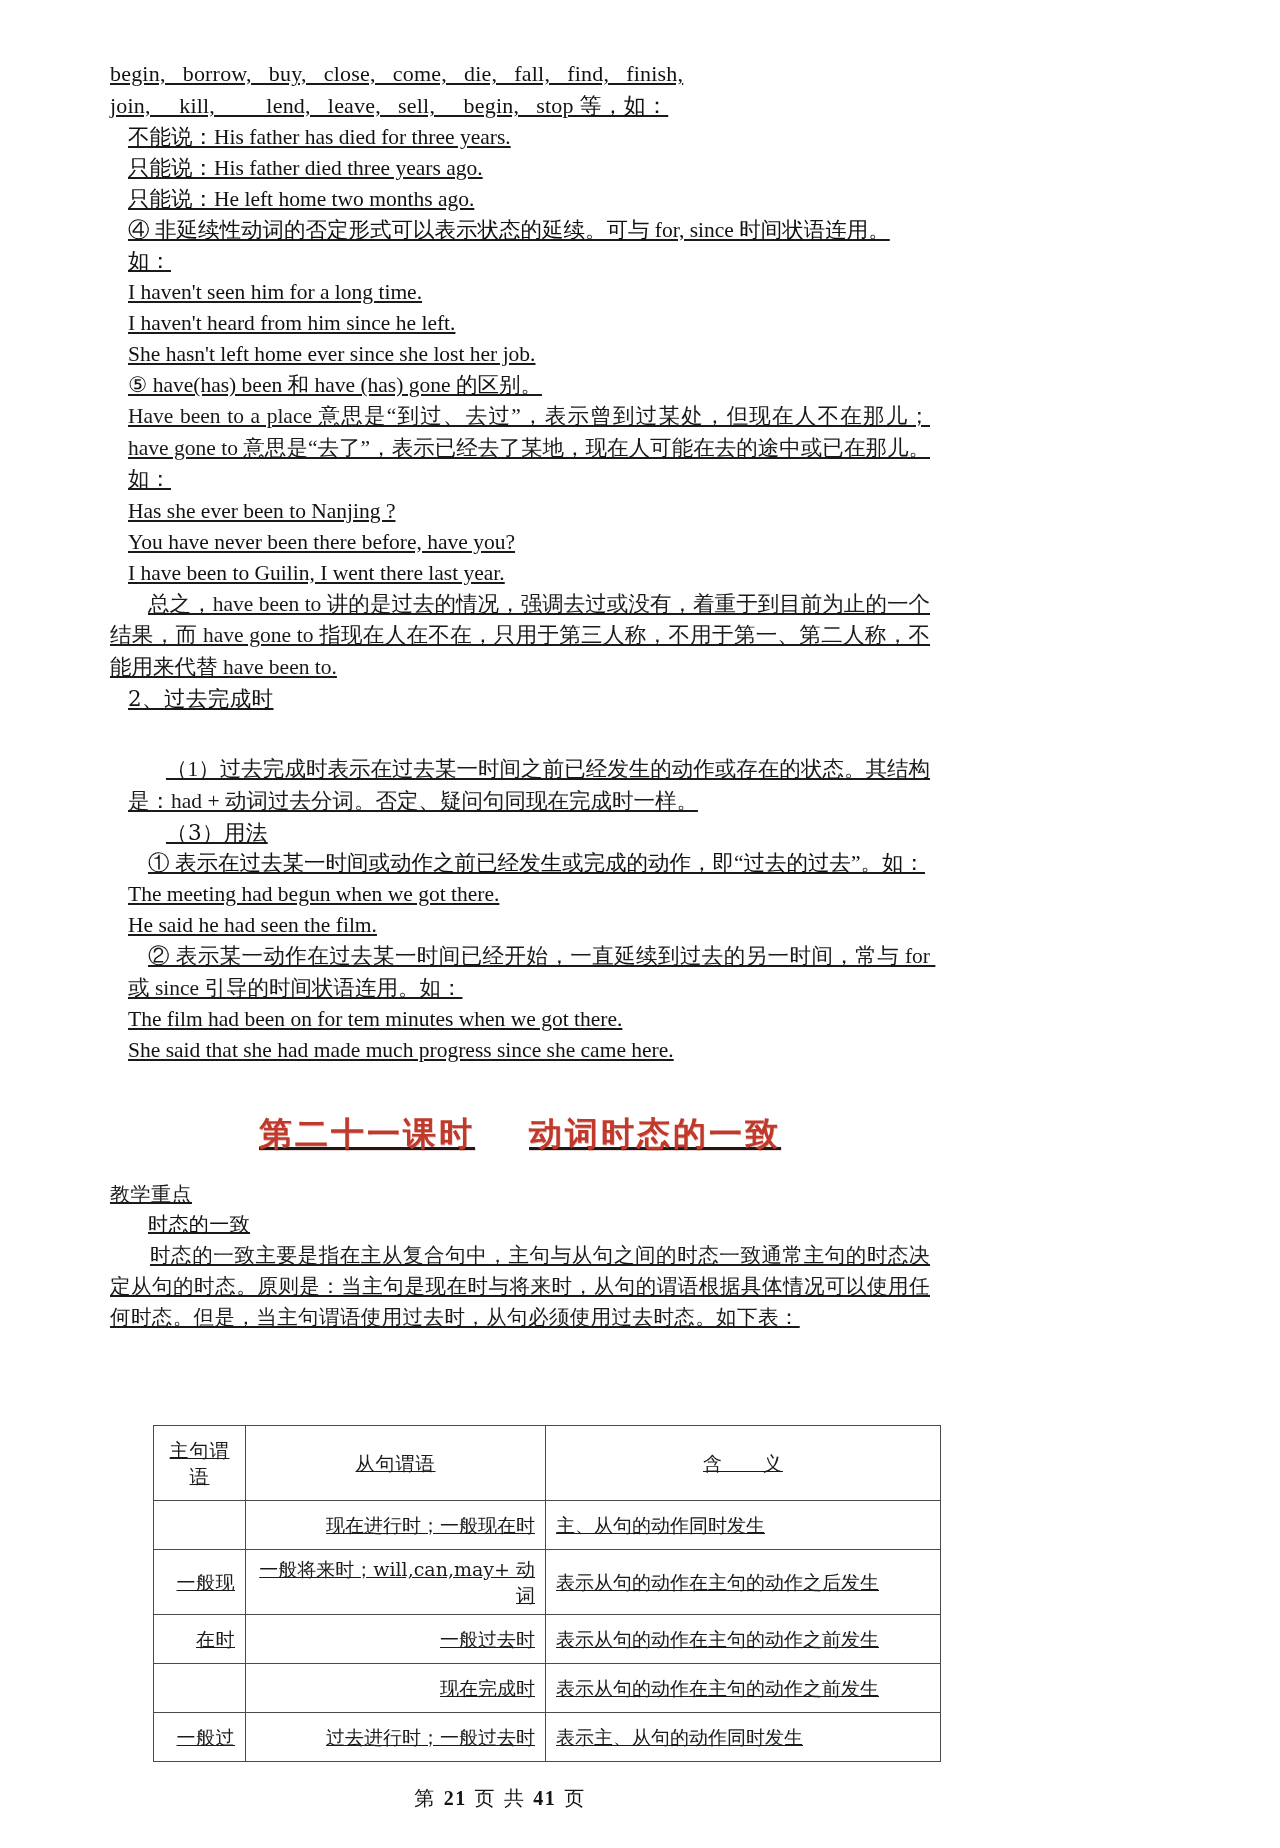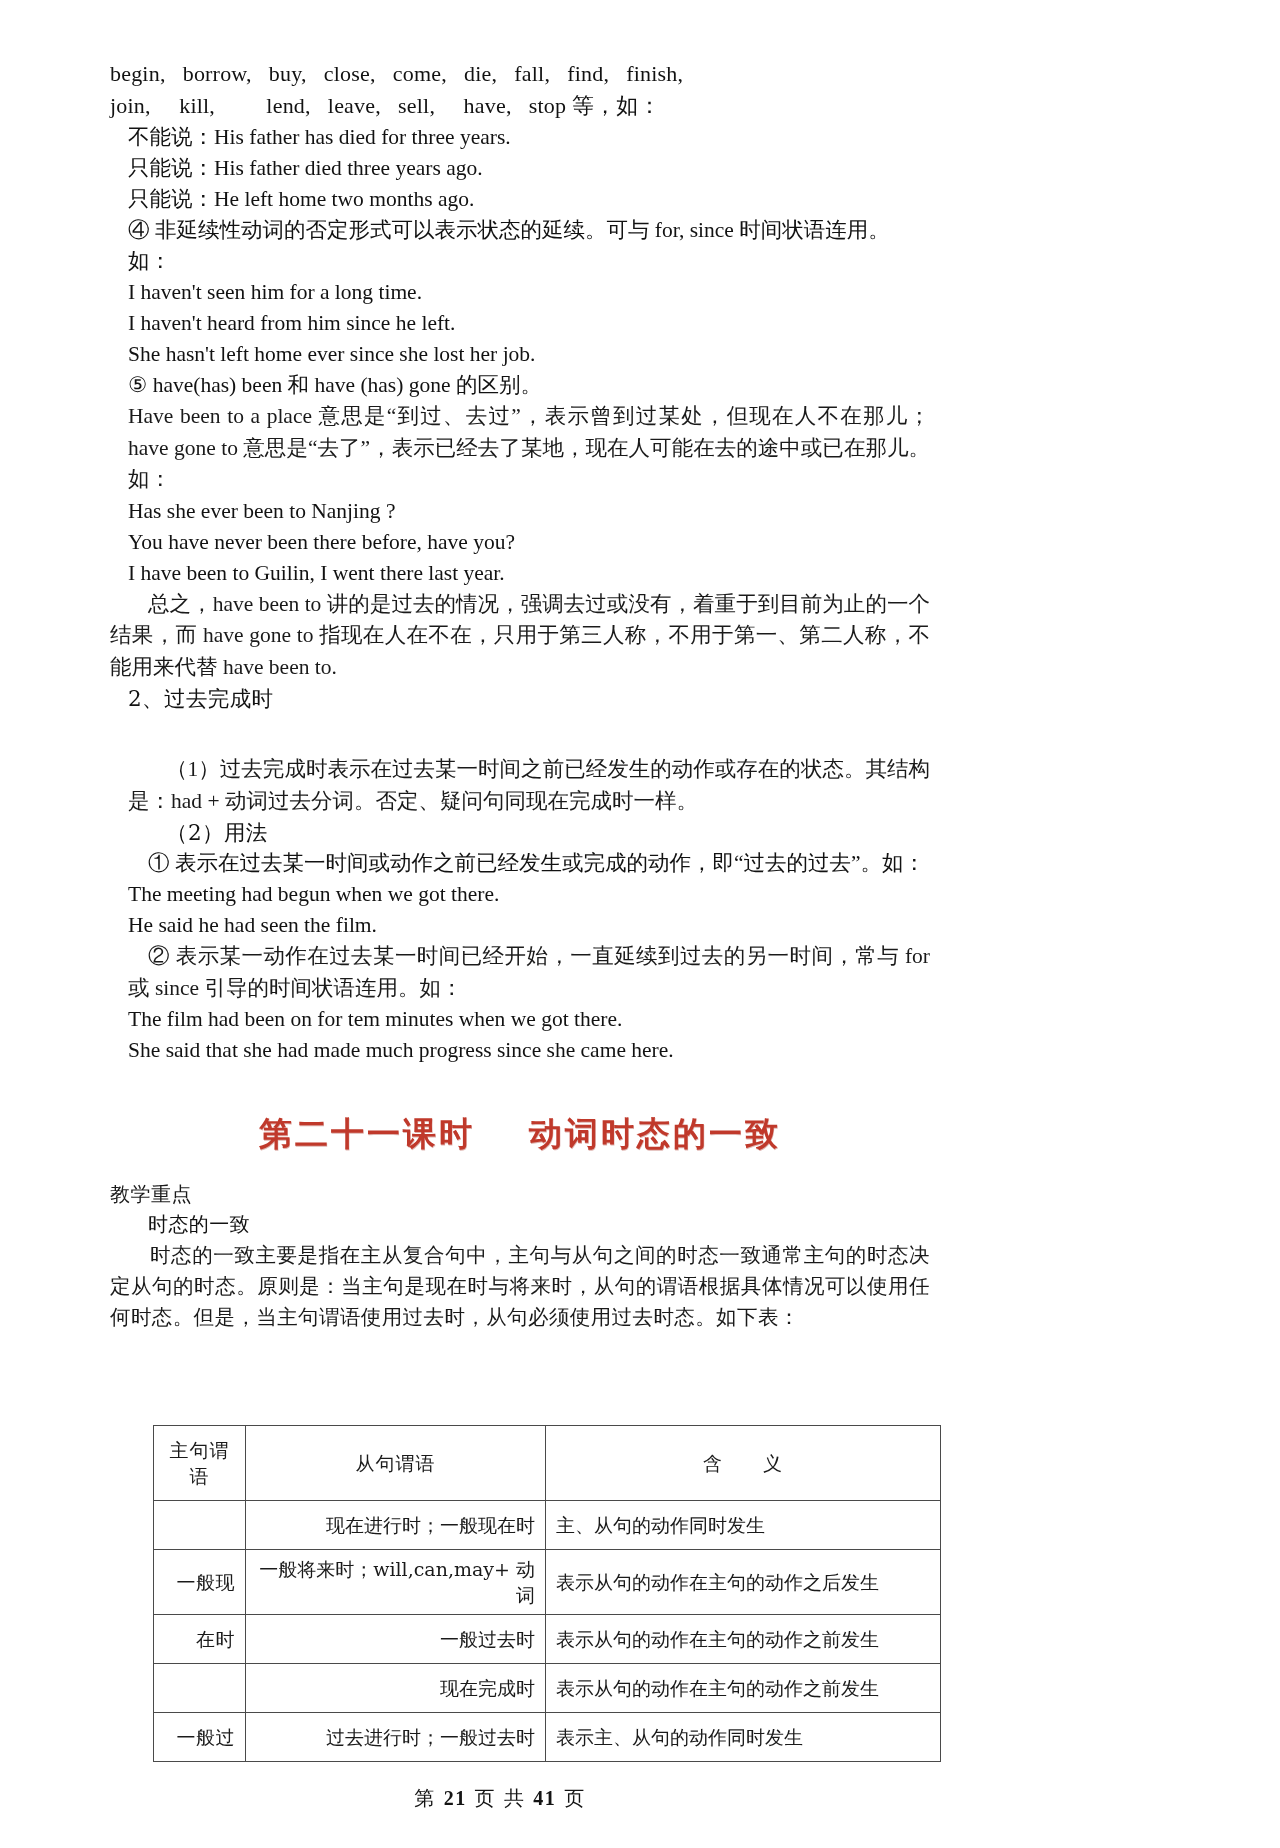--- a/index.html
+++ b/index.html
@@ -14,20 +14,21 @@
     color: #1a1a1a;
     position: relative;
     overflow: hidden;
   }
   .page {
     position: relative;
     width: 1016px;
     height: 1848px;
     box-sizing: border-box;
     padding: 58px 86px 0 110px;
+    text-decoration: underline;
   }
 
   
   .line {
     font-size: 21.5px;
     line-height: 31px;
     white-space: pre-wrap;
     color: #121212;
   }
   .cn {
@@ -135,21 +136,21 @@
     color: #141414;
   }
   .footer b { font-family: "Liberation Serif", serif; }
 </style>
 </head>
 <body>
 
 <div class="page">
 
   <div class="line wordlist en">begin,   borrow,   buy,   close,   come,   die,   fall,   find,   finish,</div>
-  <div class="line wordlist mix">join,     kill,         lend,   leave,   sell,     have,   stop 等，如：</div>
+  <div class="line wordlist mix">join,     kill,         lend,   leave,   sell,     begin,   stop 等，如：</div>
 
   <div class="line mix indent-half">不能说：His father has died for three years.</div>
   <div class="line mix indent-half">只能说：His father died three years ago.</div>
   <div class="line mix indent-half">只能说：He left home two months ago.</div>
 
   <div class="line mix indent-half">④ 非延续性动词的否定形式可以表示状态的延续。可与 for, since 时间状语连用。如：</div>
   <div class="line en indent-half">I haven't seen him for a long time.</div>
   <div class="line en indent-half">I haven't heard from him since he left.</div>
   <div class="line en indent-half">She hasn't left home ever since she lost her job.</div>
 
@@ -157,21 +158,21 @@
   <div class="para mix" style="padding-left:18px;text-indent:0;">Have been to a place 意思是“到过、去过”，表示曾到过某处，但现在人不在那儿；have gone to 意思是“去了”，表示已经去了某地，现在人可能在去的途中或已在那儿。如：</div>
 
   <div class="line en indent-half">Has she ever been to Nanjing ?</div>
   <div class="line en indent-half">You have never been there before, have you?</div>
   <div class="line en indent-half">I have been to Guilin, I went there last year.</div>
 
   <div class="para mix" style="text-indent:38px;">总之，have been to 讲的是过去的情况，强调去过或没有，着重于到目前为止的一个结果，而 have gone to 指现在人在不在，只用于第三人称，不用于第一、第二人称，不能用来代替 have been to.</div>
 
   <div class="line cn" style="padding-left:18px;">2、过去完成时</div>
   <div class="para mix" style="padding-left:18px;text-indent:38px;margin-top:40px;">（1）过去完成时表示在过去某一时间之前已经发生的动作或存在的状态。其结构是：had + 动词过去分词。否定、疑问句同现在完成时一样。</div>
-  <div class="line cn" style="padding-left:56px;">（2）用法</div>
+  <div class="line cn" style="padding-left:56px;">（3）用法</div>
   <div class="line mix" style="padding-left:38px;">① 表示在过去某一时间或动作之前已经发生或完成的动作，即“过去的过去”。如：</div>
   <div class="line en indent-half">The meeting had begun when we got there.</div>
   <div class="line en indent-half">He said he had seen the film.</div>
   <div class="para mix" style="padding-left:18px;text-indent:20px;">② 表示某一动作在过去某一时间已经开始，一直延续到过去的另一时间，常与 for 或 since 引导的时间状语连用。如：</div>
   <div class="line en indent-half">The film had been on for tem minutes when we got there.</div>
   <div class="line en indent-half">She said that she had made much progress since she came here.</div>
 
   <div class="redtitle">
     <span>第二十一课时</span><span class="gap"></span><span>动词时态的一致</span>
   </div>

